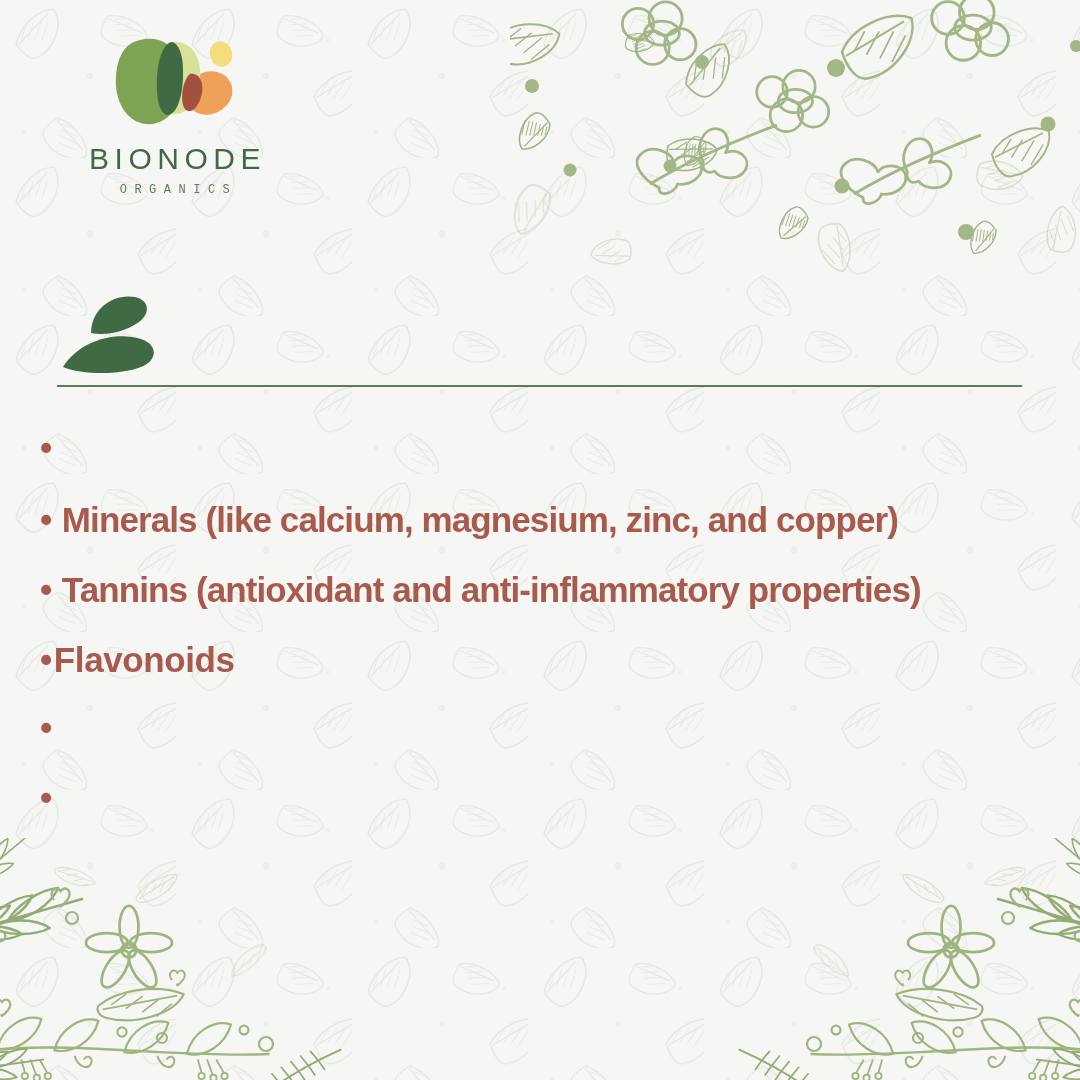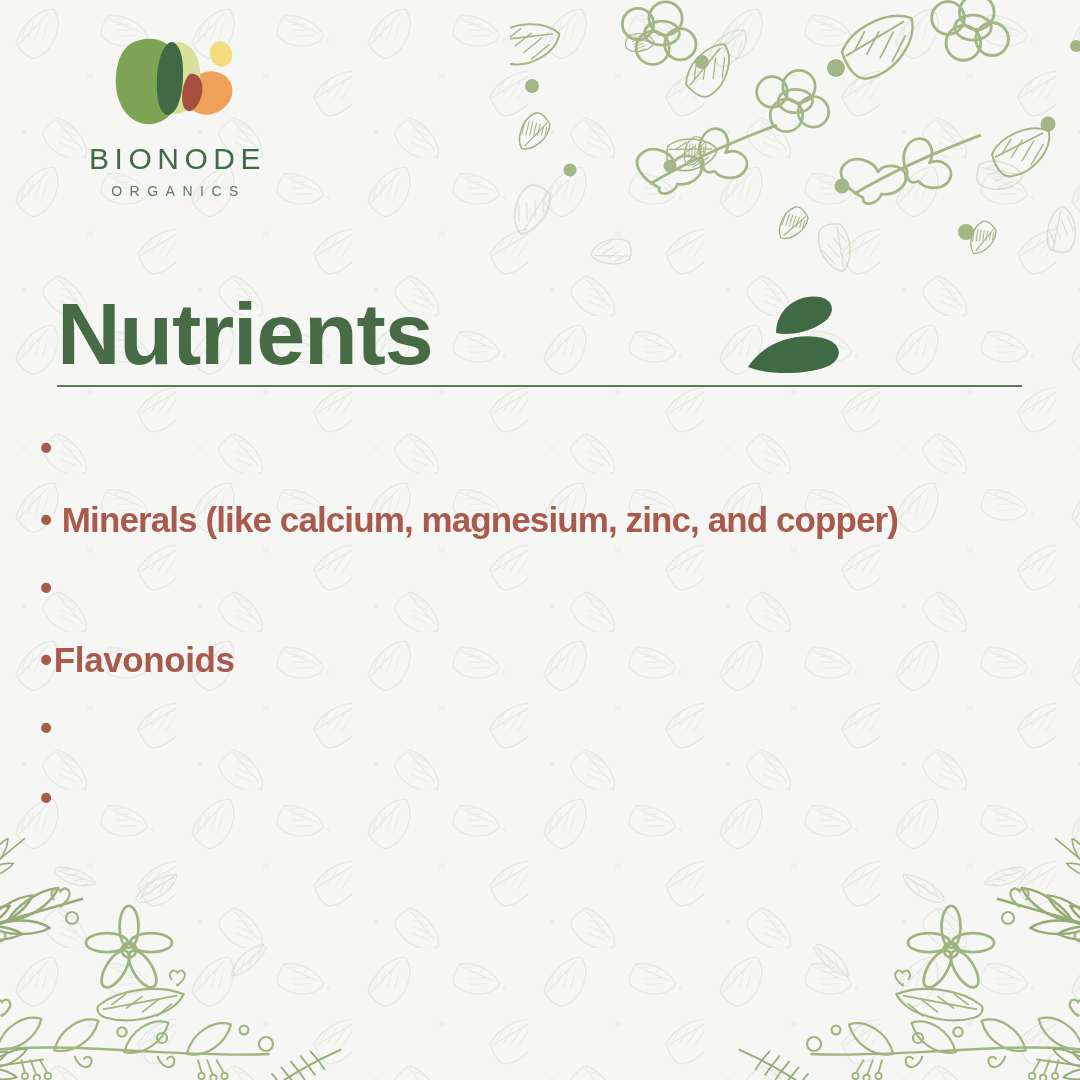--- a/index.html
+++ b/index.html
@@ -73,26 +73,27 @@
     font-weight: 500;
     letter-spacing: 5.5px;
     line-height: 1;
     margin-top: 6px;
     padding-left: 5px;
   }
   .brand-sub {
     display: block;
     text-align: center;
     color: #5b7d58;
-    font-size: 14px;
+    font-size: 12px;
     font-weight: 400;
     letter-spacing: 7.5px;
     line-height: 1;
     margin-top: 10px;
     padding-left: 7px;
+    font-family: Liberation Mono, monospace;
   }
 
   
   .title-row {
     position: absolute;
     left: 57px;
     top: 286px;
     width: 965px;
     height: 96px;
     z-index: 5;
@@ -376,38 +377,38 @@
 
       <path d="M62,12 C70,14 74,28 73,48 C72,70 66,84 58,85 C50,84 46,70 47,48 C48,28 54,13 62,12 Z" fill="#3f6a44"></path>
 
       <path d="M84,44 C92,46 95,58 90,70 C86,80 79,84 75,79 C70,72 72,54 78,46 C80,43 82,43 84,44 Z" fill="#a4503f"></path>
     </svg>
     <span class="brand-name">BIONODE</span>
     <span class="brand-sub">ORGANICS</span>
   </div>
 
   <div class="title-row">
-    <h1 class="page-title">Nutrients</h1>
     <svg class="sprout-icon" viewBox="0 0 120 86" xmlns="http://www.w3.org/2000/svg" aria-hidden="true">
       <path d="M34,42 C34,18 56,2 78,6 C92,9 94,22 82,31 C68,41 48,45 34,42 Z" fill="#3f6a44"></path>
       <path d="M6,76 C22,50 58,40 84,48 C102,54 100,70 84,76 C62,84 26,84 6,76 Z" fill="#3f6a44"></path>
     </svg>
   </div>
   <div class="title-rule"></div>
 
   <ul class="nutrient-list">
     <li class="nutrient-item">
       <span class="dot">•</span>
     </li>
     <li class="nutrient-item wide">
       <span class="dot">•</span>
       <span class="label">Minerals (like calcium, magnesium, zinc, and copper)</span>
     </li>
     <li class="nutrient-item wide">
       <span class="dot">•</span>
+      <span class="label">Tannins (antioxidant and anti-inflammatory properties)</span>
     </li>
     <li class="nutrient-item">
       <span class="dot">•</span>
       <span class="label">Flavonoids</span>
     </li>
     <li class="nutrient-item">
       <span class="dot">•</span>
     </li>
     <li class="nutrient-item">
       <span class="dot">•</span>

